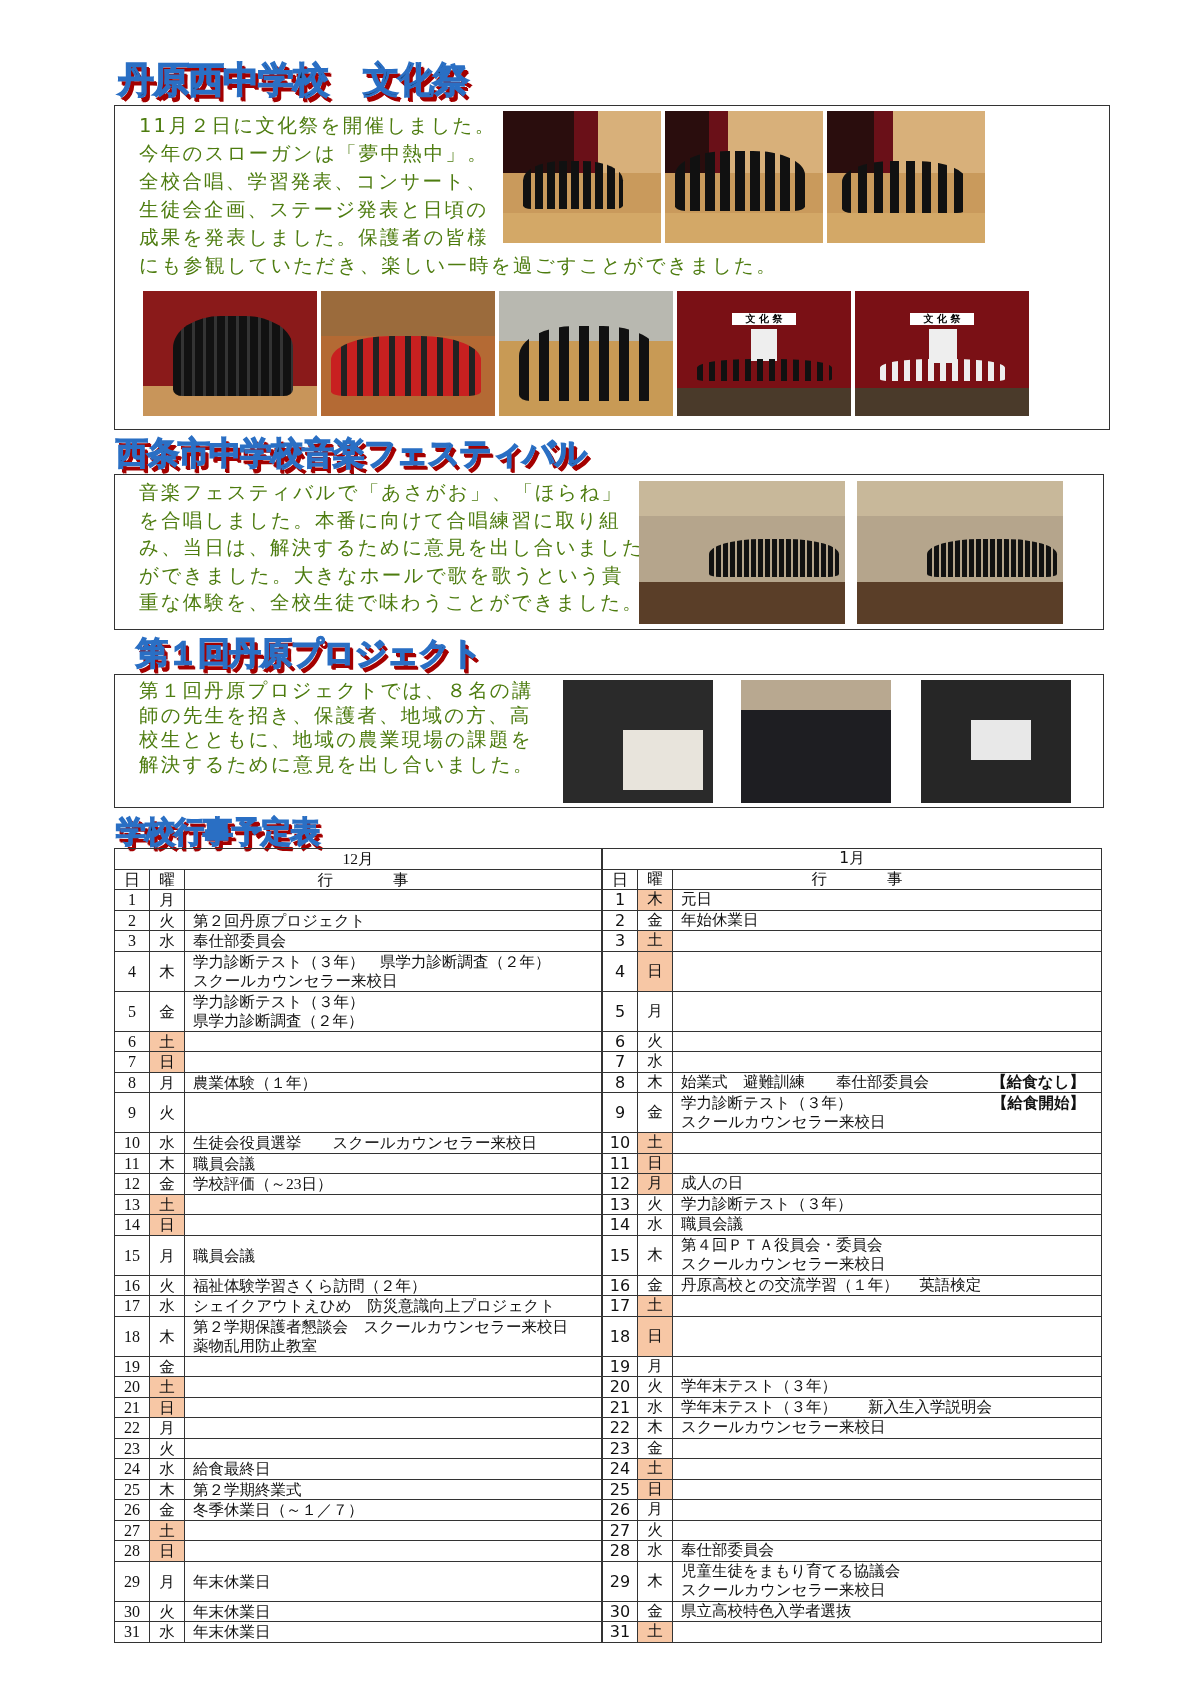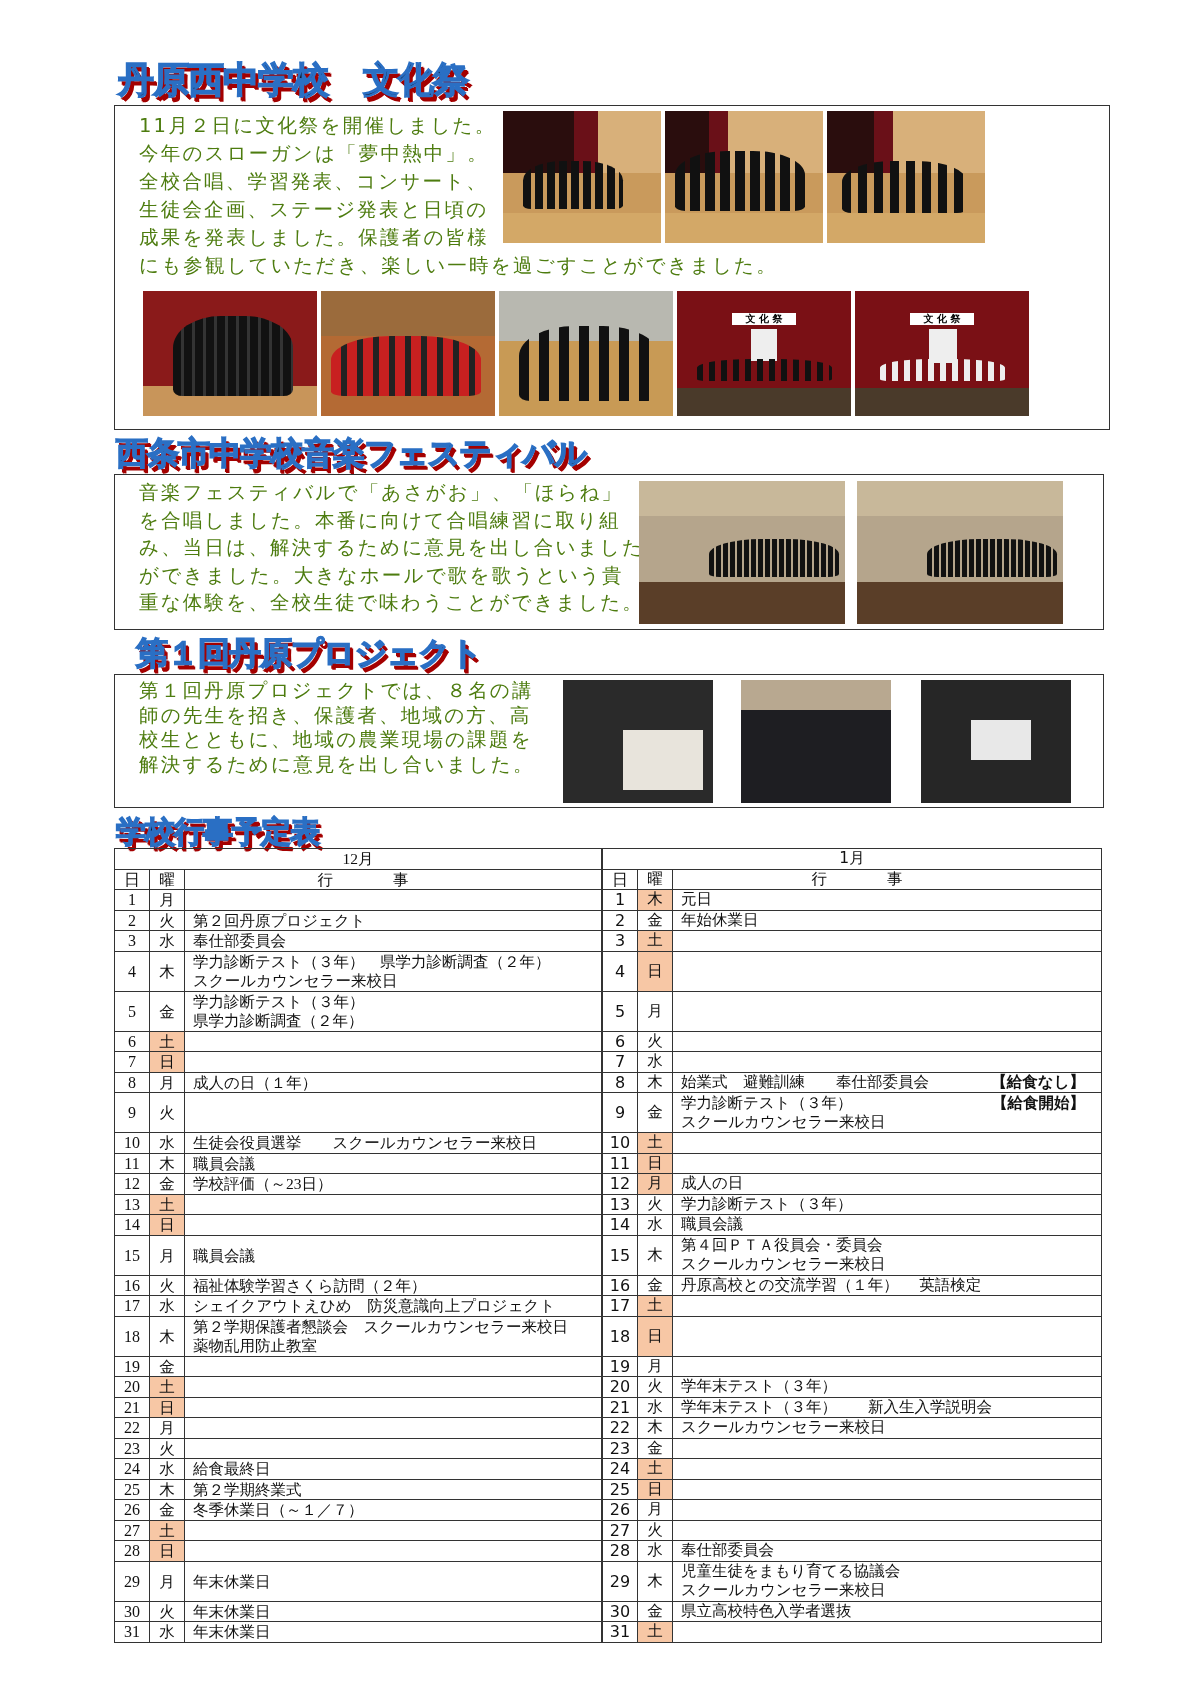--- a/index.html
+++ b/index.html
@@ -183,21 +183,21 @@
         <td class="d">7</td>
         <td class="w hol">日</td>
         <td>
           <div></div>
         </td>
       </tr>
       <tr>
         <td class="d">8</td>
         <td class="w">月</td>
         <td>
-          <div>成人の日（１年）</div>
+          <div>農業体験（１年）</div>
         </td>
       </tr>
       <tr class="tall">
         <td class="d">9</td>
         <td class="w">火</td>
         <td>
           <div></div>
         </td>
       </tr>
       <tr>

